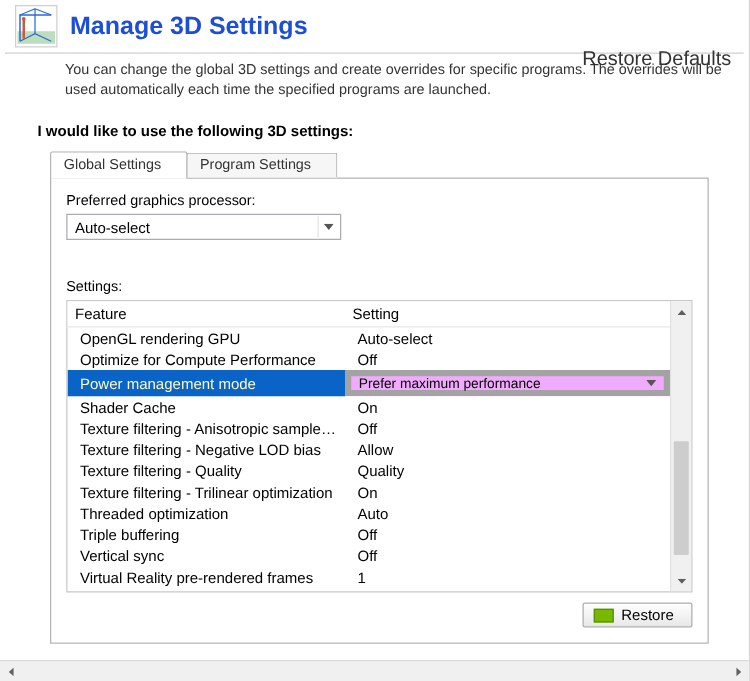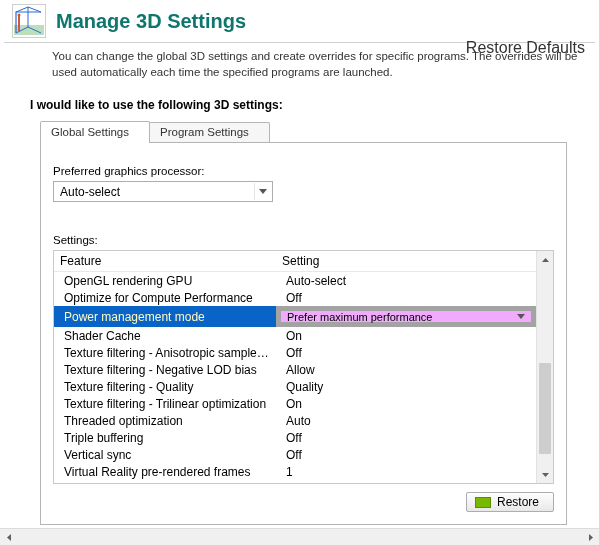--- a/index.html
+++ b/index.html
@@ -36,21 +36,21 @@
     position: relative;
     border: 1px solid #cfcfcf;
     background: #fff;
     flex: 0 0 auto;
   }
   .logo-box svg { position: absolute; top:0; left:0; }
   h1.title {
     font-size: 20px;
     font-weight: 600;
     margin: 0;
-    color: #0f766e;
+    color: #1d4ed8;
   }
   .restore-defaults {
     position: absolute;
     right: 14px;
     bottom: -17px;
     font-size: 16px;
     color: #333;
     cursor: pointer;
     margin-left: 12px;
   }
@@ -96,21 +96,21 @@
     background: #fff;
     border-color: #b5b5b5;
     z-index: 3;
     padding-top: 4px;
     padding-bottom: 5px;
     top: 1px;
   }
   .tab-panel {
     border: 1px solid #b5b5b5;
     background: #fff;
-    padding: 20px 12px 12px 12px;
+    padding: 10px 12px 12px 12px;
     position: relative;
     z-index: 1;
   }
   .field-label {
     font-size: 11.5px;
     margin: 2px 0 4px 0;
   }
   .select {
     display: inline-flex;
     align-items: center;

